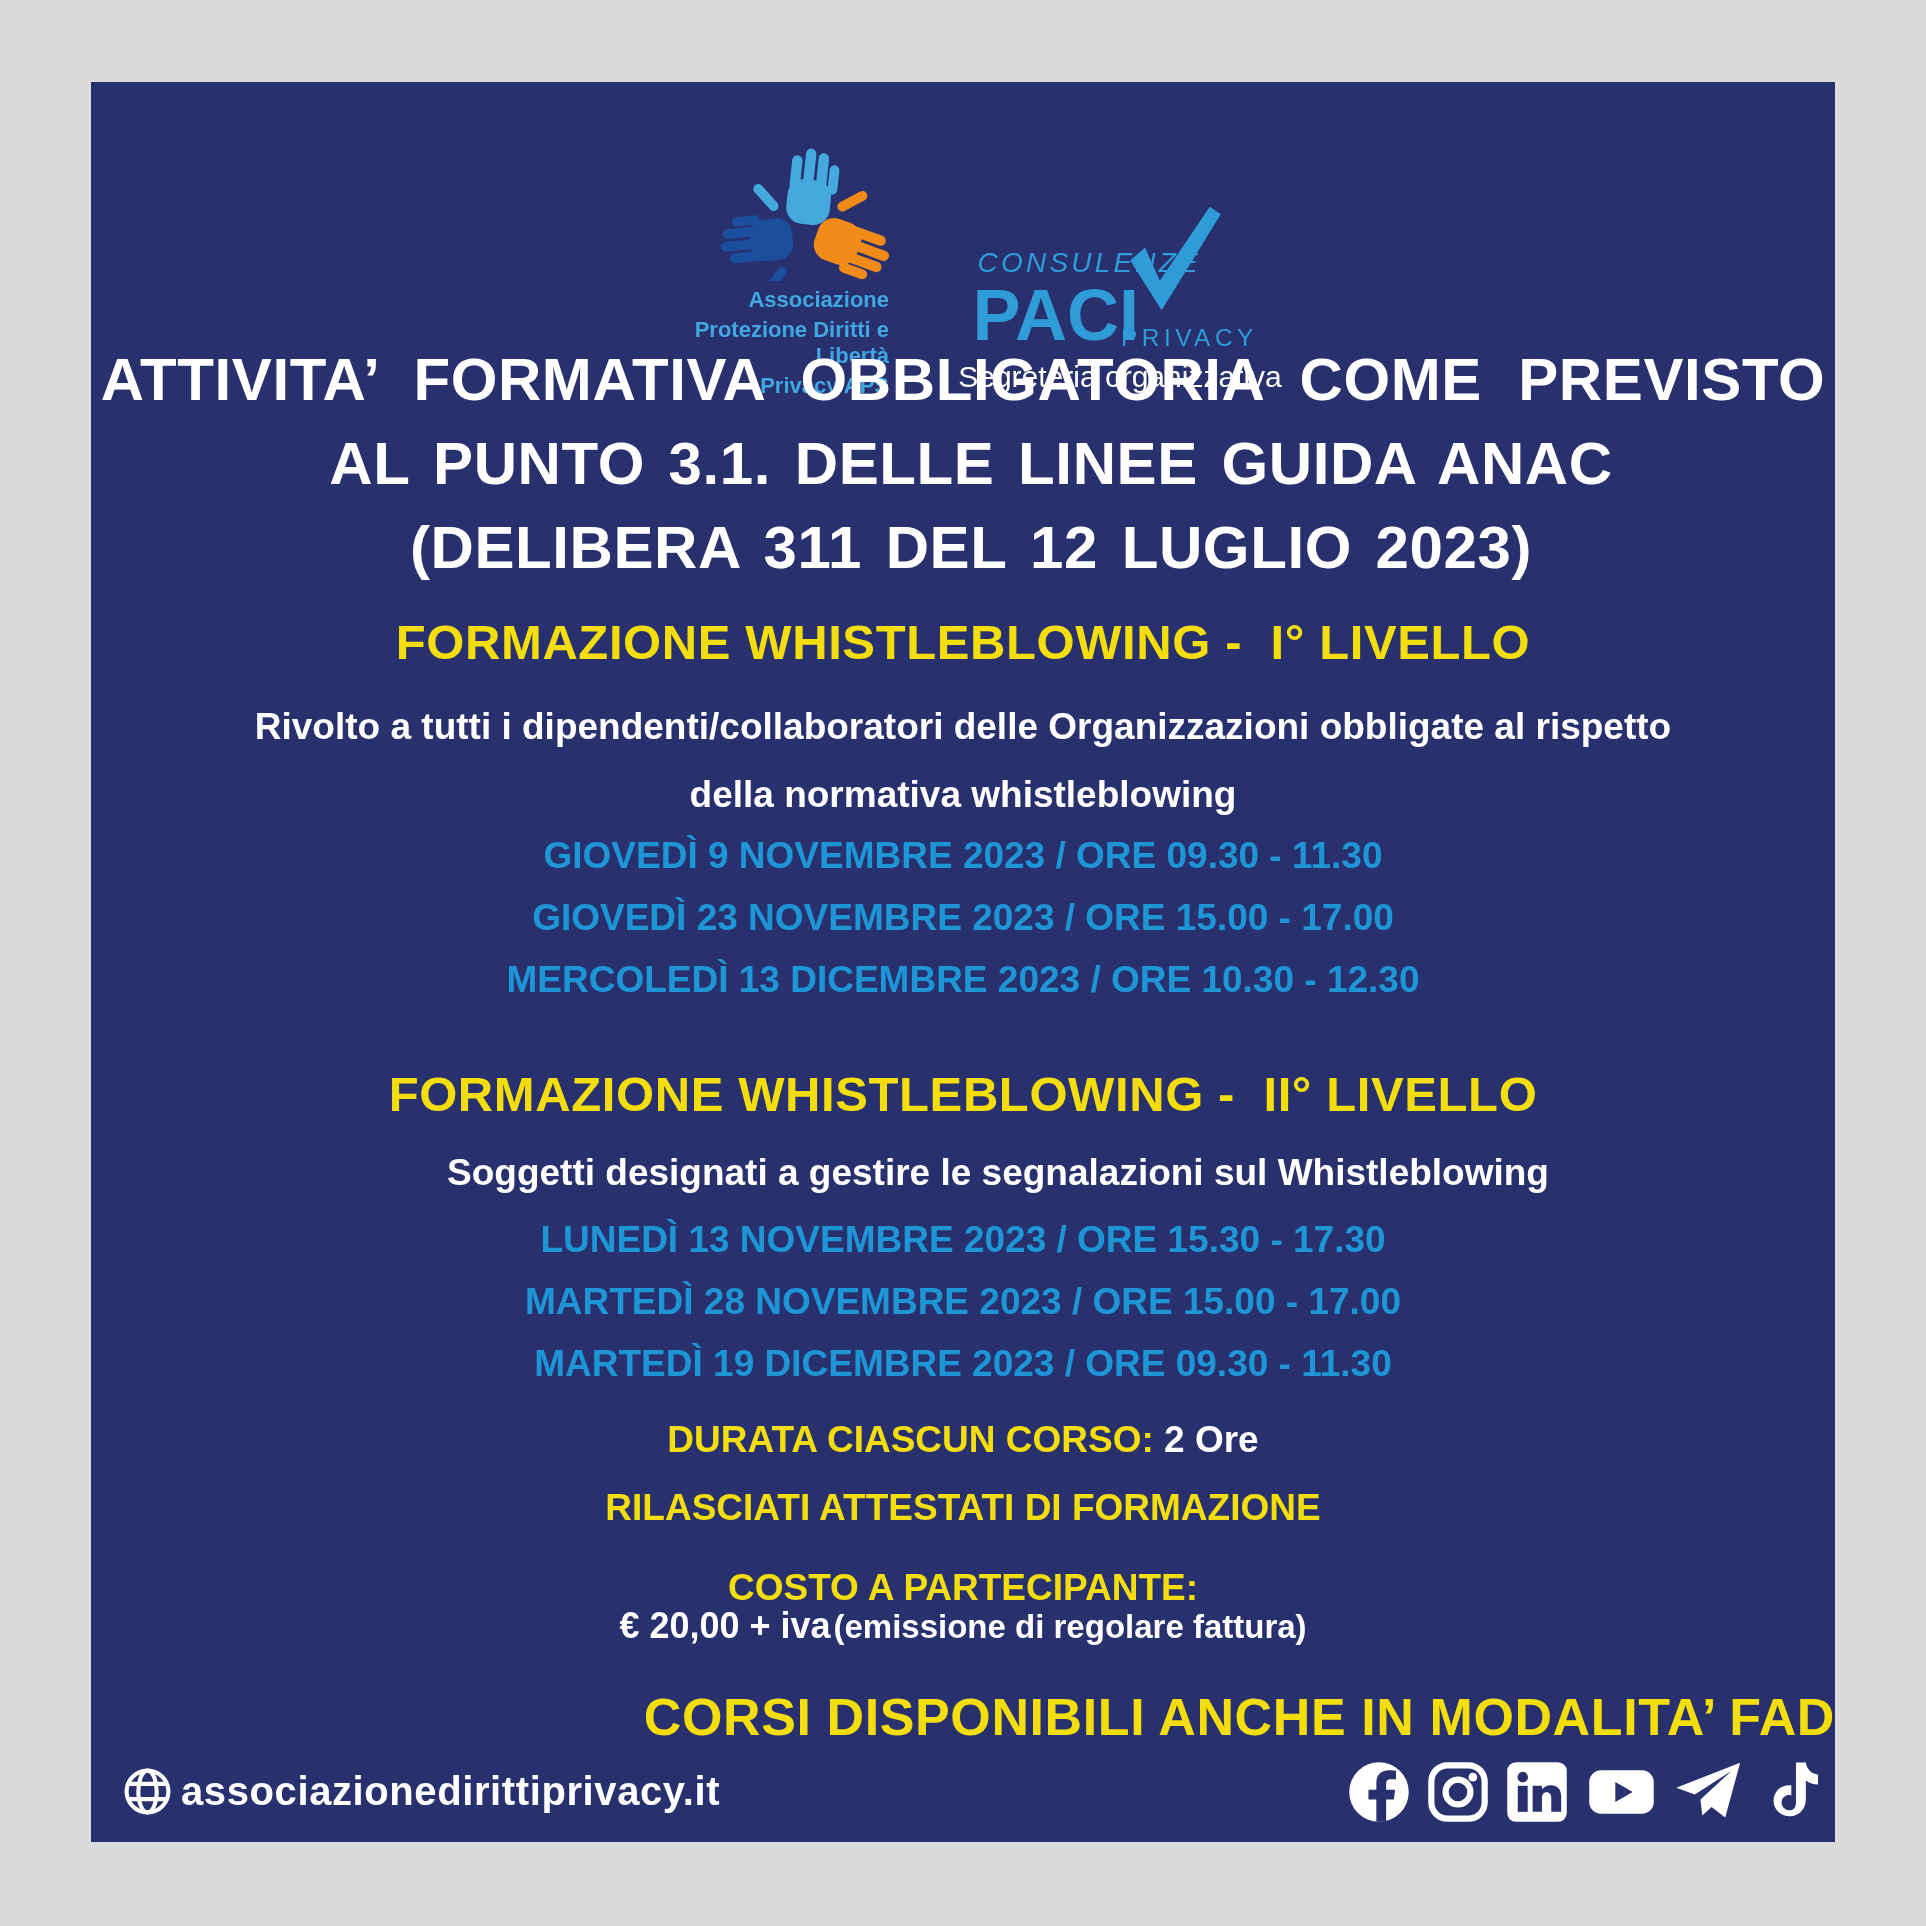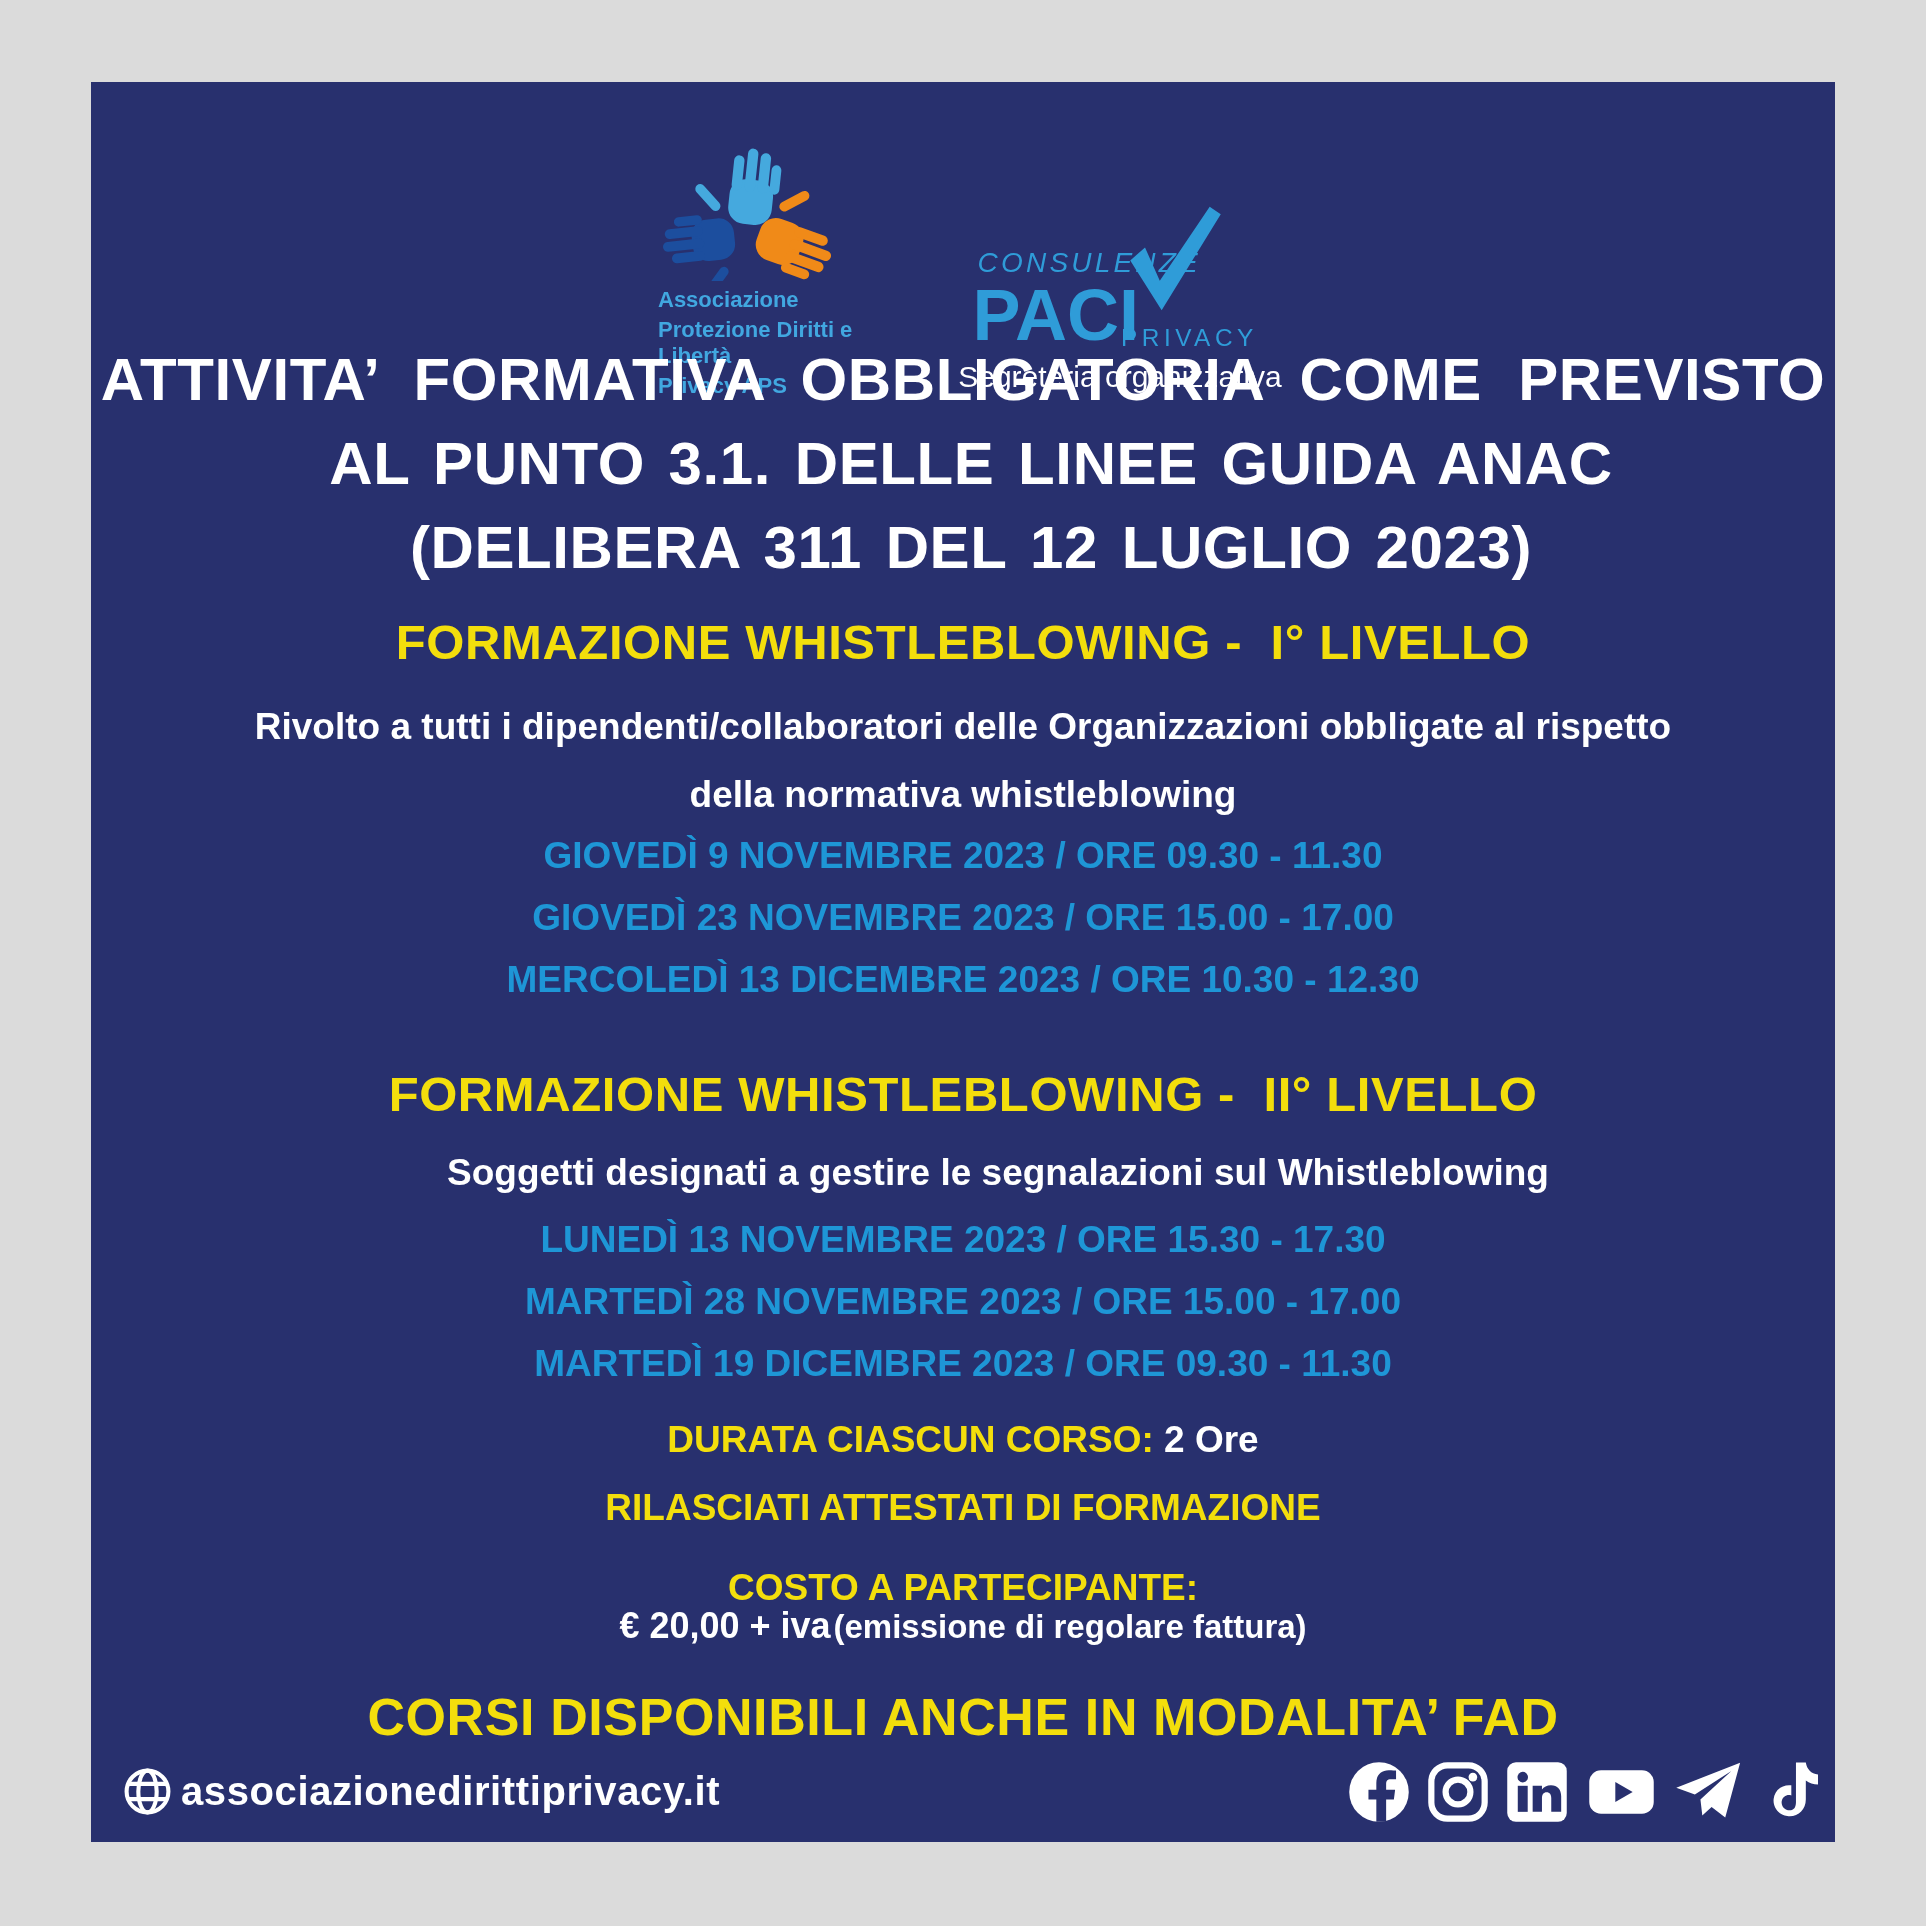--- a/index.html
+++ b/index.html
@@ -16,21 +16,21 @@
     width: 1744px; height: 1760px;
     background: #28306E;
   }
   .abs { position: absolute; left: 0; width: 100%; text-align: center; }
 
   
   #header-logos {
     position: absolute; top: 51px; left: 0; width: 100%;
     display: flex; justify-content: center; align-items: flex-start; gap: 77px;
   }
-  .assoc-logo { width: 231px; text-align: left; }
+  .assoc-logo { width: 231px; text-align: right; }
   .assoc-name { margin-top: 3.9px; color: #41A7E0; font-weight: bold; font-size: 22px; line-height: 26px; }
   .paci-logo { position: relative; width: 302px; height: 193px; margin-top: 10.3px; }
   .paci-top {
     position: absolute; left: 11.6px; top: 104px;
     color: #2F9CD8; font-size: 28px; font-weight: 400; font-style: italic;
     letter-spacing: 3.2px;
   }
   .paci-main {
     position: absolute; left: 6.4px; top: 131px;
     color: #2F9CD8; font-size: 72px; font-weight: 800; letter-spacing: 0px;
@@ -62,21 +62,21 @@
 
   
   #durata { top: 1337px; font-size: 37px; font-weight: 800; }
   #durata .lbl { color: #F3DE0C; }
   #durata .val { color: #FFFFFF; }
   #attestati { top: 1405px; color: #F3DE0C; font-size: 37px; font-weight: 800; }
   #costo-label { top: 1485px; color: #F3DE0C; font-size: 37px; font-weight: 800; }
   #costo-value { top: 1523px; color: #FFFFFF; }
   #costo-value .money { font-size: 36px; font-weight: 800; }
   #costo-value .note { font-size: 33px; font-weight: 700; }
-  #corsi { top: 1605px; color: #F3DE0C; font-size: 52px; font-weight: 800; letter-spacing: 0.6px; }
+  #corsi { top: 1605px; color: #F3DE0C; font-size: 52px; font-weight: 800; letter-spacing: 0.6px; text-align: right; }
 
   
   #footer {
     position: absolute; left: 31px; right: 16.7px; top: 1668px; height: 83px;
     display: flex; justify-content: space-between; align-items: center;
   }
   #website-link { display: flex; align-items: center; gap: 8px; cursor: pointer; }
   #website-text { color: #FFFFFF; font-size: 40px; font-weight: 700; letter-spacing: 0.6px; }
   #social-icons { display: flex; align-items: center; gap: 17.3px; }
   #social-icons svg { display: block; cursor: pointer; }

